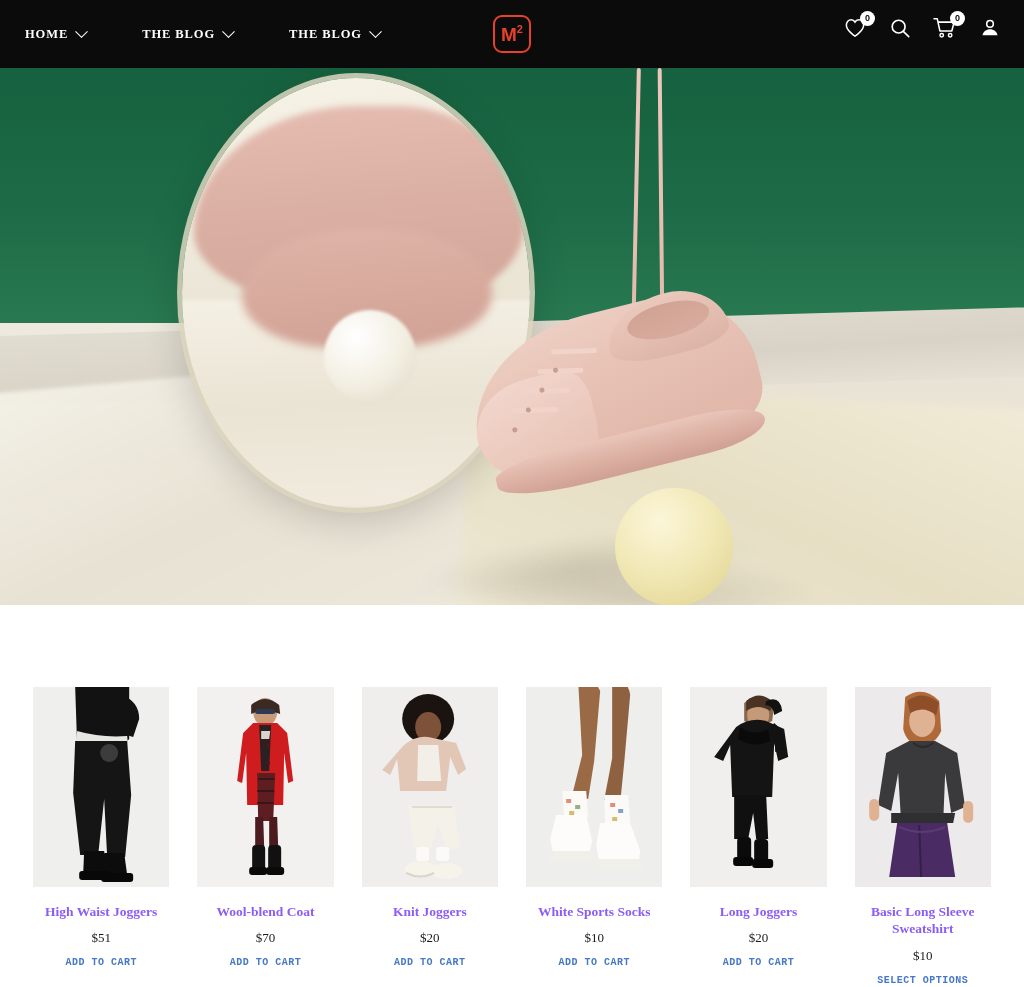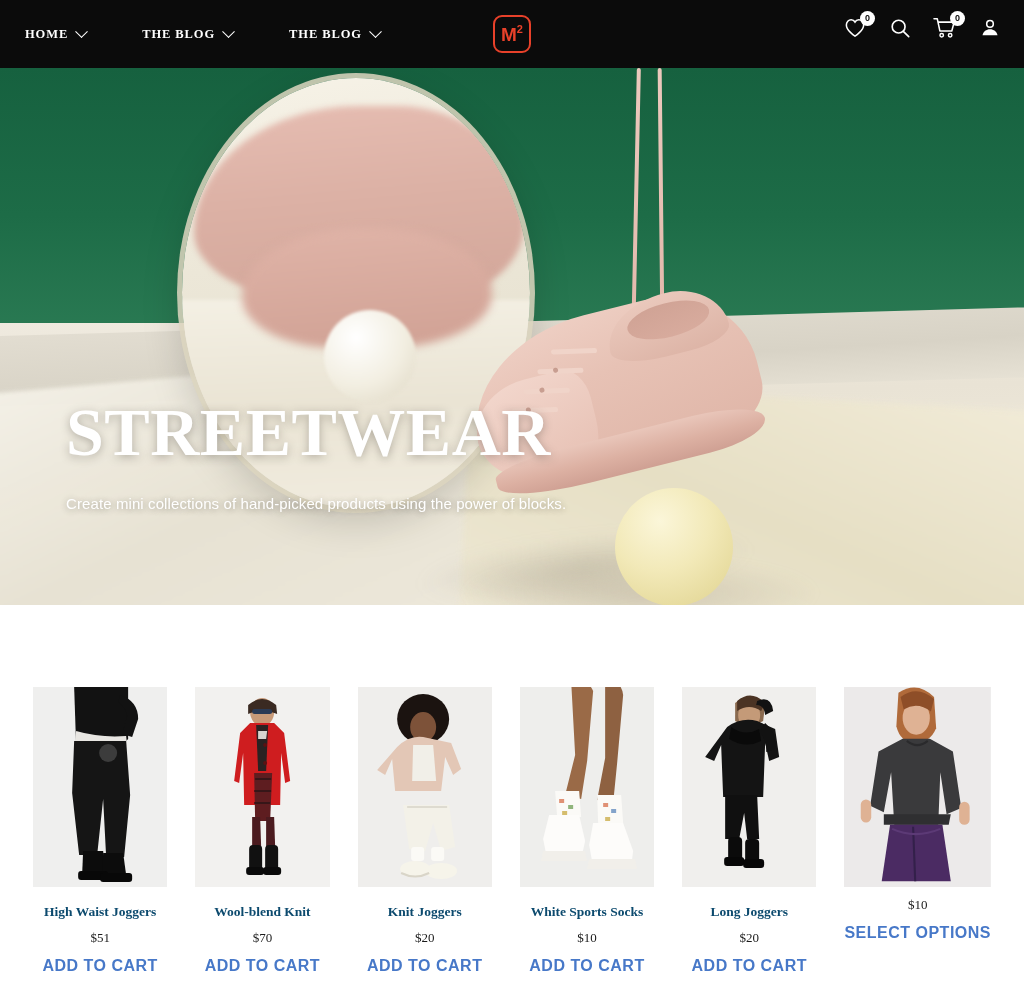--- a/index.html
+++ b/index.html
@@ -345,37 +345,37 @@
     overflow: hidden;
     position: relative;
     cursor: pointer;
   }
   .product-image svg { display: block; width: 100%; height: 100%; }
   .product-title {
     margin-top: 16px;
     font-family: "Liberation Serif", serif;
     font-weight: bold;
     font-size: 13.5px;
-    color: #0c4a6e;
+    color: #8b5cf6;
     text-align: center;
     line-height: 1.28;
     cursor: pointer;
   }
   .product-price {
     margin-top: 10px;
     font-family: "Liberation Serif", serif;
     font-size: 13px;
     color: #1b1b1b;
     text-align: center;
   }
   .product-action {
     margin-top: 11px;
-    font-family: Liberation Sans, sans-serif;
+    font-family: Liberation Mono, monospace;
     font-weight: bold;
-    font-size: 16px;
+    font-size: 10px;
     letter-spacing: .5px;
     color: #4778c8;
     text-align: center;
     cursor: pointer;
     white-space: nowrap;
   }
 </style>
 </head>
 <body>
 
@@ -470,24 +470,20 @@
       <div class="lace-x" style="left:56px; top:70px; transform:rotate(12deg);"></div>
       <div class="lace-x" style="left:74px; top:54px; transform:rotate(12deg);"></div>
       <div class="lace-x" style="left:92px; top:38px; transform:rotate(12deg);"></div>
       <div class="eyelet" style="left:36px; top:100px;"></div>
       <div class="eyelet" style="left:54px; top:84px;"></div>
       <div class="eyelet" style="left:72px; top:68px;"></div>
       <div class="eyelet" style="left:90px; top:52px;"></div>
     </div>
   </div>
 
-  <div class="hero-copy">
-    <h1 class="hero-title">STREETWEAR</h1>
-    <p class="hero-sub">Create mini collections of hand-picked products using the power of blocks.</p>
-  </div>
 </section>
 
 <section class="products-section">
   <div class="product-grid">
 
     <div class="product-card">
       <div class="product-image">
         <svg viewBox="0 0 140 200" preserveAspectRatio="xMidYMid slice">
           <rect width="140" height="200" fill="#efefee"></rect>
           <path d="M44 0 h54 v52 q-6 8 -22 9 l-30 -2 z" fill="#121212"></path>
@@ -521,21 +517,21 @@
           <circle cx="73" cy="58" r="2" fill="#5b1213"></circle>
           <circle cx="73" cy="76" r="2" fill="#5b1213"></circle>
           <path d="M60 130 h8 l1 30 h-9z" fill="#4b1b1f"></path>
           <path d="M74 130 h8 l1 30 h-9z" fill="#4b1b1f"></path>
           <rect x="57" y="158" width="13" height="26" rx="4" fill="#111"></rect>
           <rect x="73" y="158" width="13" height="26" rx="4" fill="#111"></rect>
           <rect x="54" y="180" width="18" height="8" rx="3" fill="#0a0a0a"></rect>
           <rect x="71" y="180" width="18" height="8" rx="3" fill="#0a0a0a"></rect>
         </svg>
       </div>
-      <div class="product-title">Wool-blend Knit</div>
+      <div class="product-title">Wool-blend Coat</div>
       <div class="product-price">$70</div>
       <div class="product-action">ADD TO CART</div>
     </div>
 
     <div class="product-card">
       <div class="product-image">
         <svg viewBox="0 0 140 200" preserveAspectRatio="xMidYMid slice">
           <rect width="140" height="200" fill="#efeeec"></rect>
           <ellipse cx="68" cy="32" rx="26" ry="25" fill="#1b1310"></ellipse>
           <ellipse cx="68" cy="40" rx="13" ry="15" fill="#7d5239"></ellipse>
@@ -615,18 +611,19 @@
           <path d="M56 54 h26 l22 12 8 54 -14 6 -6 -40 -2 50 h-42 l-3 -50 -7 38 -13 -6 8 -52 z" fill="#3a3a3c"></path>
           <path d="M60 56 q10 8 20 0" stroke="#2a2a2c" stroke-width="2" fill="none"></path>
           <path d="M38 126 h64 l-2 10 h-62 z" fill="#2f2f31"></path>
           <path d="M44 136 h50 l8 54 h-66 z" fill="#4b2b63"></path>
           <path d="M66 138 l2 52" stroke="#33204a" stroke-width="2"></path>
           <path d="M46 140 q22 10 46 0" stroke="#5c3a76" stroke-width="2" fill="none"></path>
           <rect x="16" y="112" width="10" height="22" rx="5" fill="#dfb294"></rect>
           <rect x="110" y="114" width="10" height="22" rx="5" fill="#dfb294"></rect>
         </svg>
       </div>
+      <div class="product-title">Basic Long Sleeve Sweatshirt</div>
       <div class="product-price">$10</div>
       <div class="product-action">SELECT OPTIONS</div>
     </div>
 
   </div>
 </section>
 
 </body></html>

